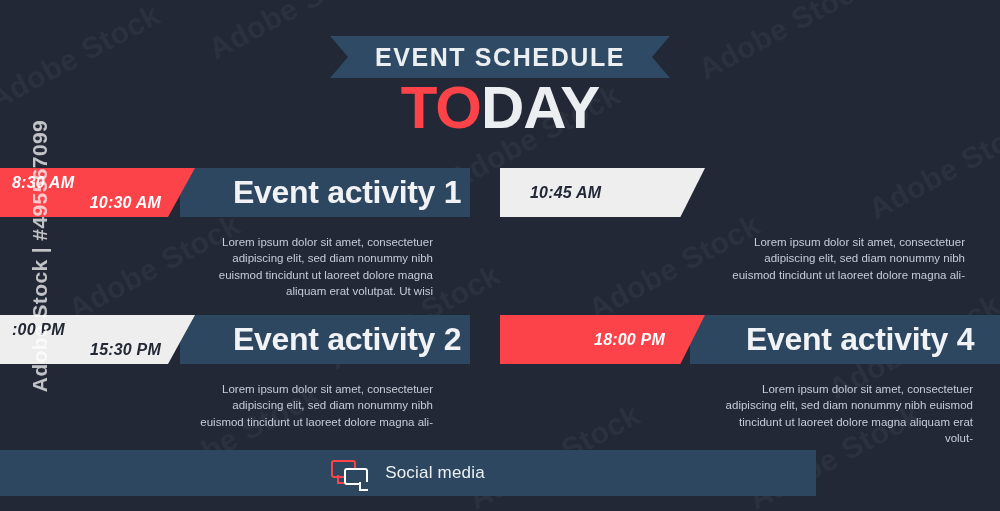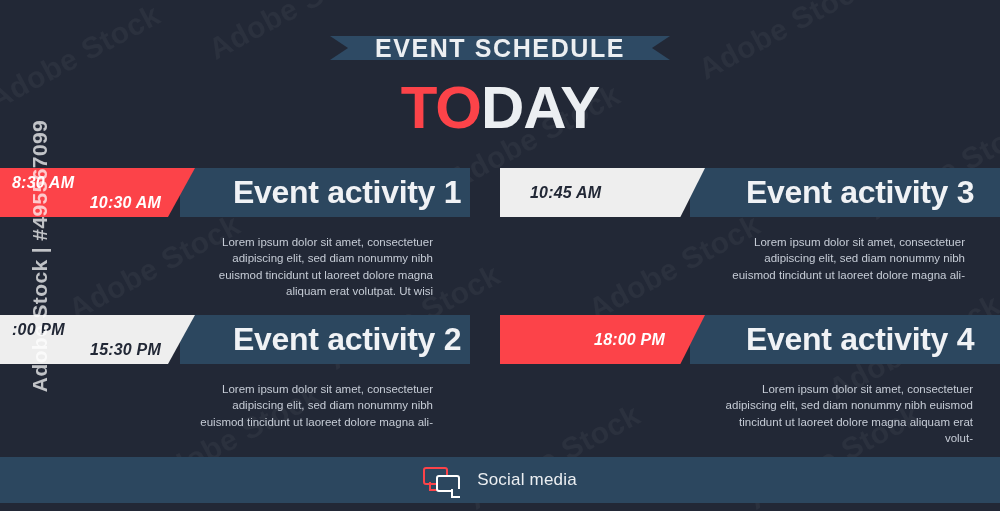--- a/index.html
+++ b/index.html
@@ -43,21 +43,21 @@
     white-space:nowrap;
     pointer-events:none;
     user-select:none;
     z-index:40;
   }
 
   
   .ribbon {
     position:absolute;
     left:330px; top:36px;
-    width:340px; height:24px;
+    width:340px; height:42px;
     background:#2e4a64;
     z-index:5;
     -webkit-clip-path:polygon(0 0, 100% 0, 100% 100%, 0 100%, 5.3% 50%);
     clip-path:polygon(0 0, 100% 0, 94.7% 50%, 100% 100%, 0 100%, 5.3% 50%);
     display:flex; align-items:center; justify-content:center;
   }
   .ribbon-text {
     color:#eceff2;
     font-size:25px;
     font-weight:700;
@@ -152,22 +152,22 @@
     line-height:1.42;
     text-align:right;
   }
   .row-left  .body-copy { left:200px; width:233px; }
   .row-right .body-copy { left:205px; width:245px; }
   .row-right.r2 .body-copy { left:200px; width:258px; }
 
   
   .footer {
     position:absolute;
-    left:0; bottom:8px;
-    width:1000px; height:46px;
+    left:0; bottom:15px;
+    width:816px; height:46px;
     background:#2c475f;
     display:flex; align-items:center; justify-content:center;
     gap:16px;
     z-index:10;
   }
   .social-label {
     color:#eceff2;
     font-size:17px;
     font-weight:400;
     letter-spacing:0.2px;
@@ -233,23 +233,20 @@
     <div class="badge badge-red">
       <div class="badge-times">
         <span class="t-start">8:30 AM</span>
         <span class="t-end">10:30 AM</span>
       </div>
     </div>
     <div class="body-copy">Lorem ipsum dolor sit amet, consectetuer adipiscing elit, sed diam nonummy nibh euismod tincidunt ut laoreet dolore magna aliquam erat volutpat. Ut wisi</div>
   </div>
 
   <div class="row row-right r1">
-    <div class="titlebar">
-      <span class="titlebar-text">Event activity 3</span>
-    </div>
     <div class="badge badge-white">
       <div class="badge-times">
         <span class="t-start">10:45 AM</span>
       </div>
     </div>
     <div class="body-copy">Lorem ipsum dolor sit amet, consectetuer adipiscing elit, sed diam nonummy nibh euismod tincidunt ut laoreet dolore magna ali-</div>
   </div>
 
   <div class="row row-left r2">
     <div class="titlebar">

